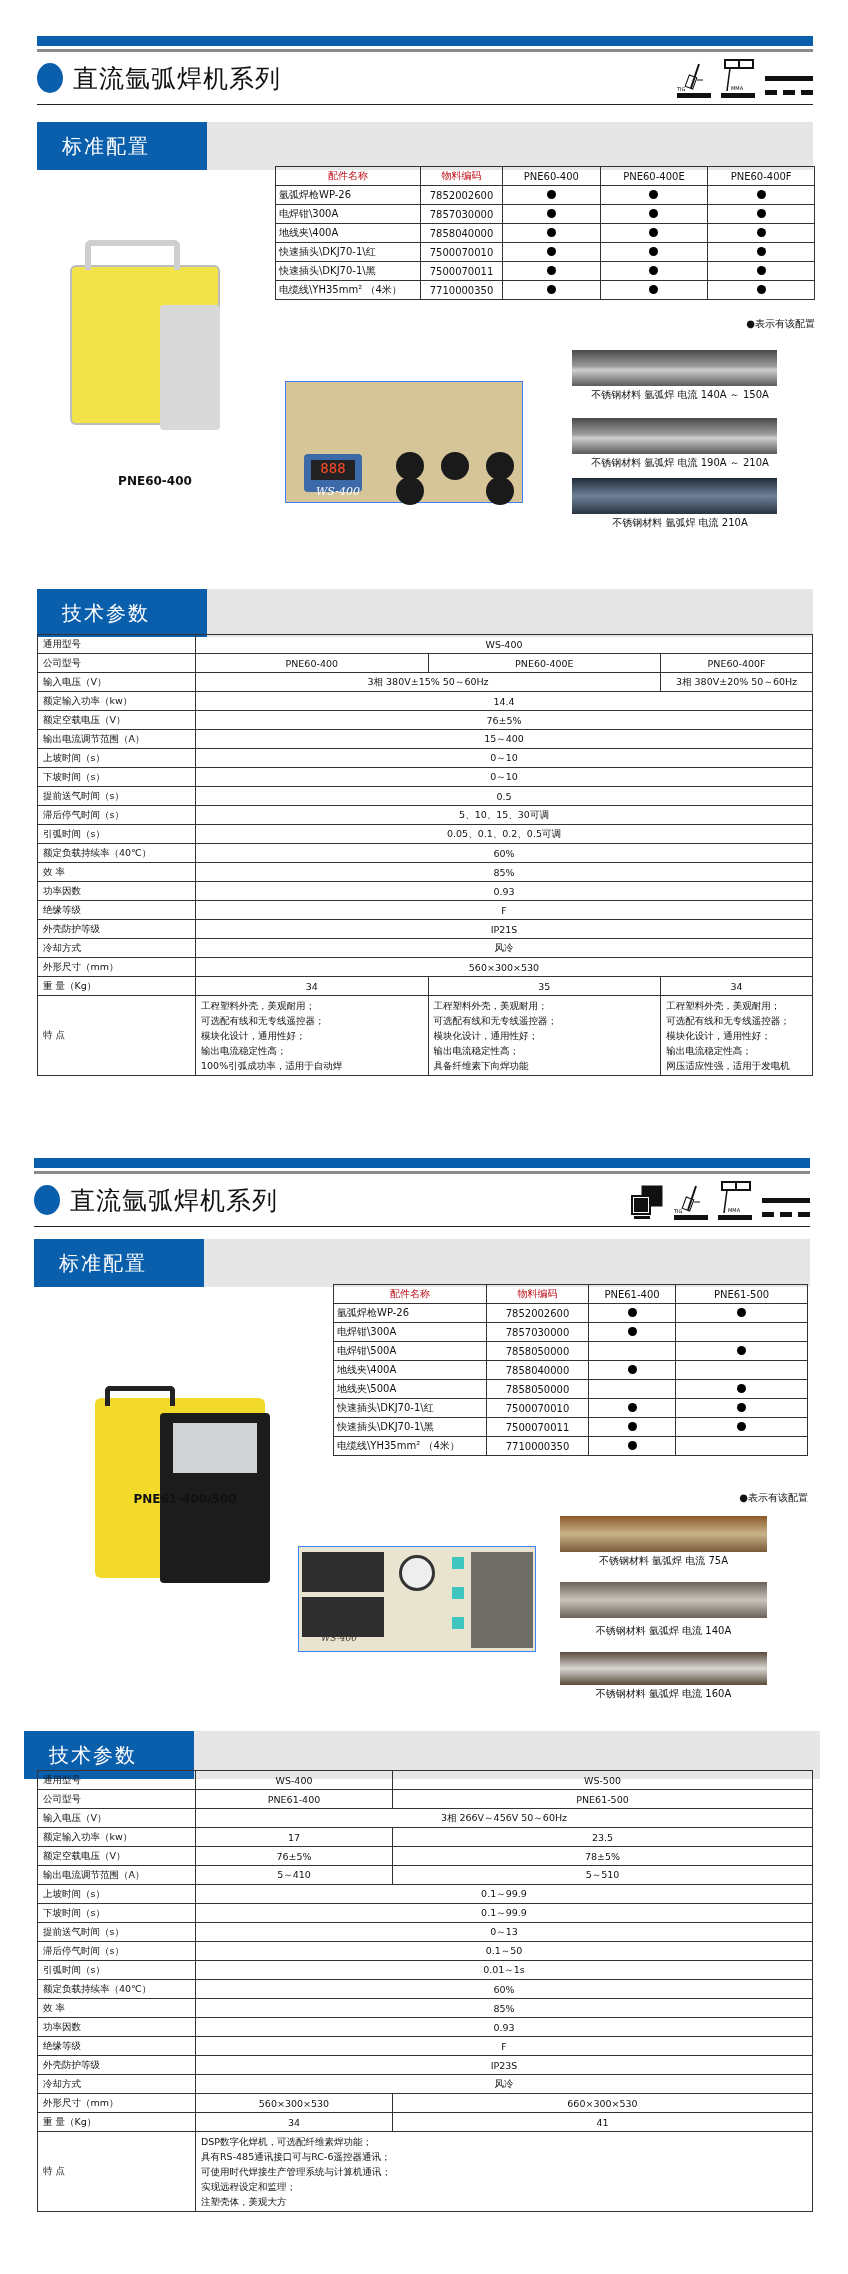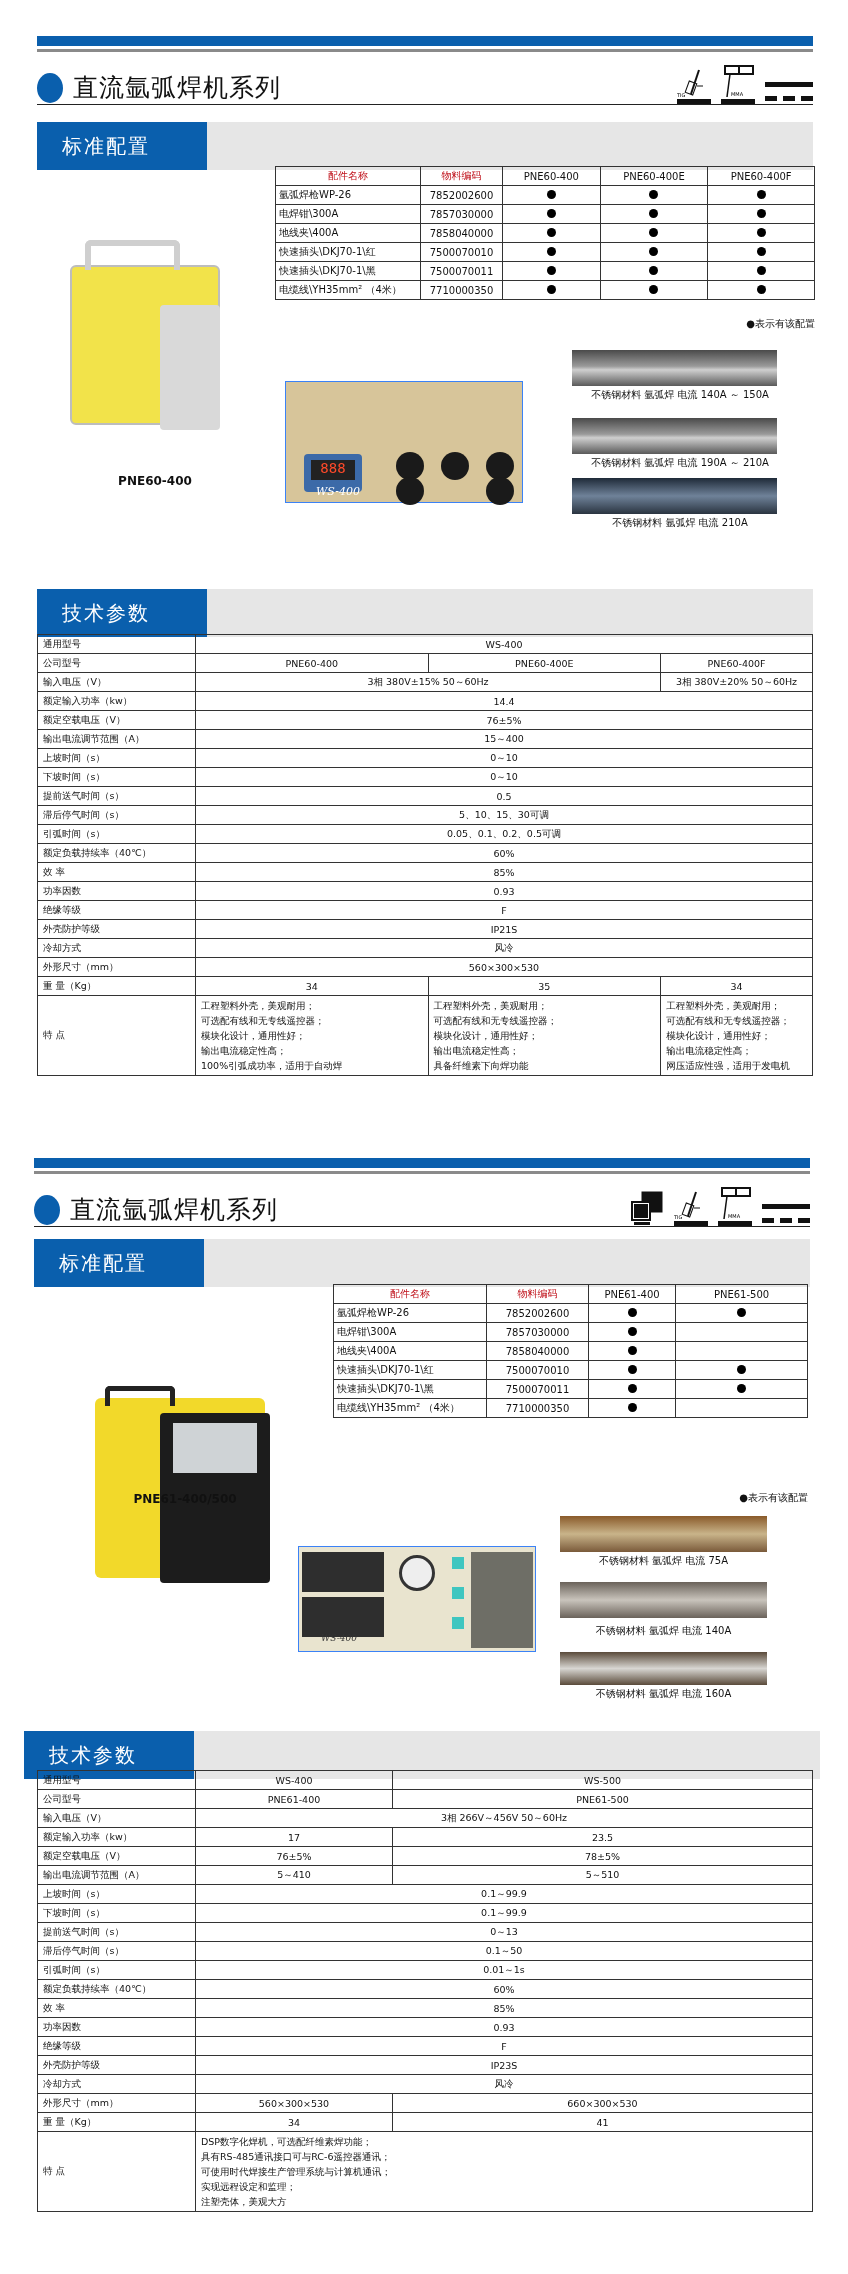--- a/index.html
+++ b/index.html
@@ -1,20 +1,20 @@
 <!DOCTYPE html>
 <html><head>
 <meta charset="utf-8">
 <style>
   * { box-sizing: border-box; margin: 0; padding: 0; }
   body { width: 848px; height: 2274px; background: #ffffff; font-family: "DejaVu Sans", sans-serif; color: #111; position: relative; overflow: hidden; }
   .abs { position: absolute; }
   .topbar { height: 10px; background: #0a5fad; }
   .grayline { height: 3px; background: #8a8a8a; }
-  .title-row { display: flex; align-items: flex-end; }
+  .title-row { display: flex; align-items: center; }
   .title-dot { width: 26px; height: 30px; border-radius: 50%; background: #0a5fad; }
   .title-text { font-size: 25px; margin-left: 10px; color: #111; letter-spacing: 1px; font-family: "DejaVu Sans", sans-serif; }
   .thinline { height: 1px; background: #222; }
   .sect { height: 48px; background: #e6e6e6; display: flex; }
   .sect-label { width: 170px; background: #0a5fad; color: #fff; font-size: 20px; display: flex; align-items: center; padding-left: 25px; letter-spacing: 2px; }
   table { border-collapse: collapse; font-family: "DejaVu Sans", sans-serif; }
   .cfg td, .cfg th { border: 1px solid #333; font-size: 10px; height: 19px; padding: 0 3px; font-weight: normal; }
   .cfg th { color: #c0121b; }
   .cfg th.model { color: #111; }
   .cfg td.c { text-align: center; }
@@ -327,24 +327,36 @@
         <td class="c"><span class="dot"></span></td>
         <td class="c"><span class="dot"></span></td>
       </tr>
   <tr>
         <td>电焊钳\300A</td>
         <td class="c">7857030000</td>
         <td class="c"><span class="dot"></span></td>
         <td class="c"></td>
       </tr>
   <tr>
+        <td>电焊钳\500A</td>
+        <td class="c">7858050000</td>
+        <td class="c"></td>
+        <td class="c"><span class="dot"></span></td>
+      </tr>
+  <tr>
         <td>地线夹\400A</td>
         <td class="c">7858040000</td>
         <td class="c"><span class="dot"></span></td>
         <td class="c"></td>
+      </tr>
+  <tr>
+        <td>地线夹\500A</td>
+        <td class="c">7858050000</td>
+        <td class="c"></td>
+        <td class="c"><span class="dot"></span></td>
       </tr>
   <tr>
         <td>快速插头\DKJ70-1\红</td>
         <td class="c">7500070010</td>
         <td class="c"><span class="dot"></span></td>
         <td class="c"><span class="dot"></span></td>
       </tr>
   <tr>
         <td>快速插头\DKJ70-1\黑</td>
         <td class="c">7500070011</td>

